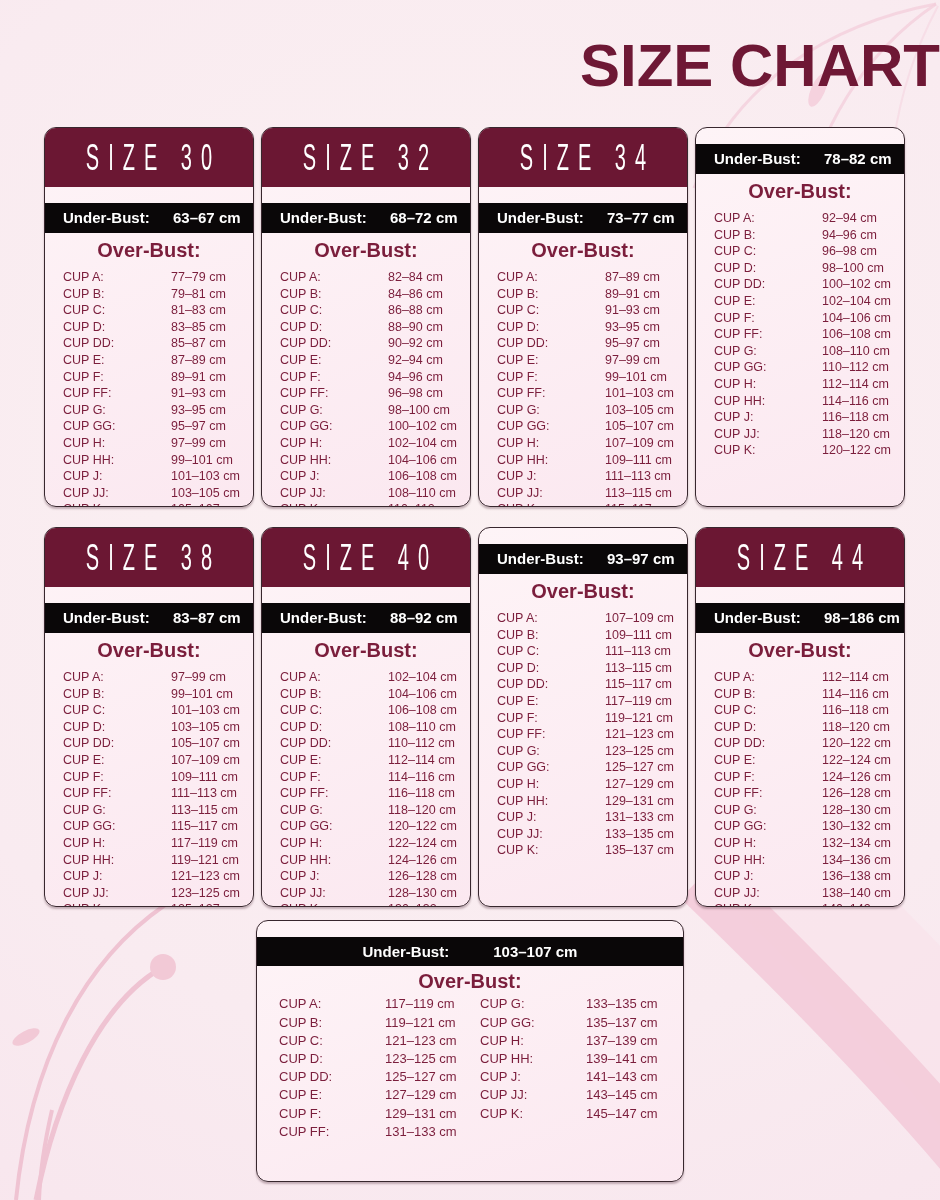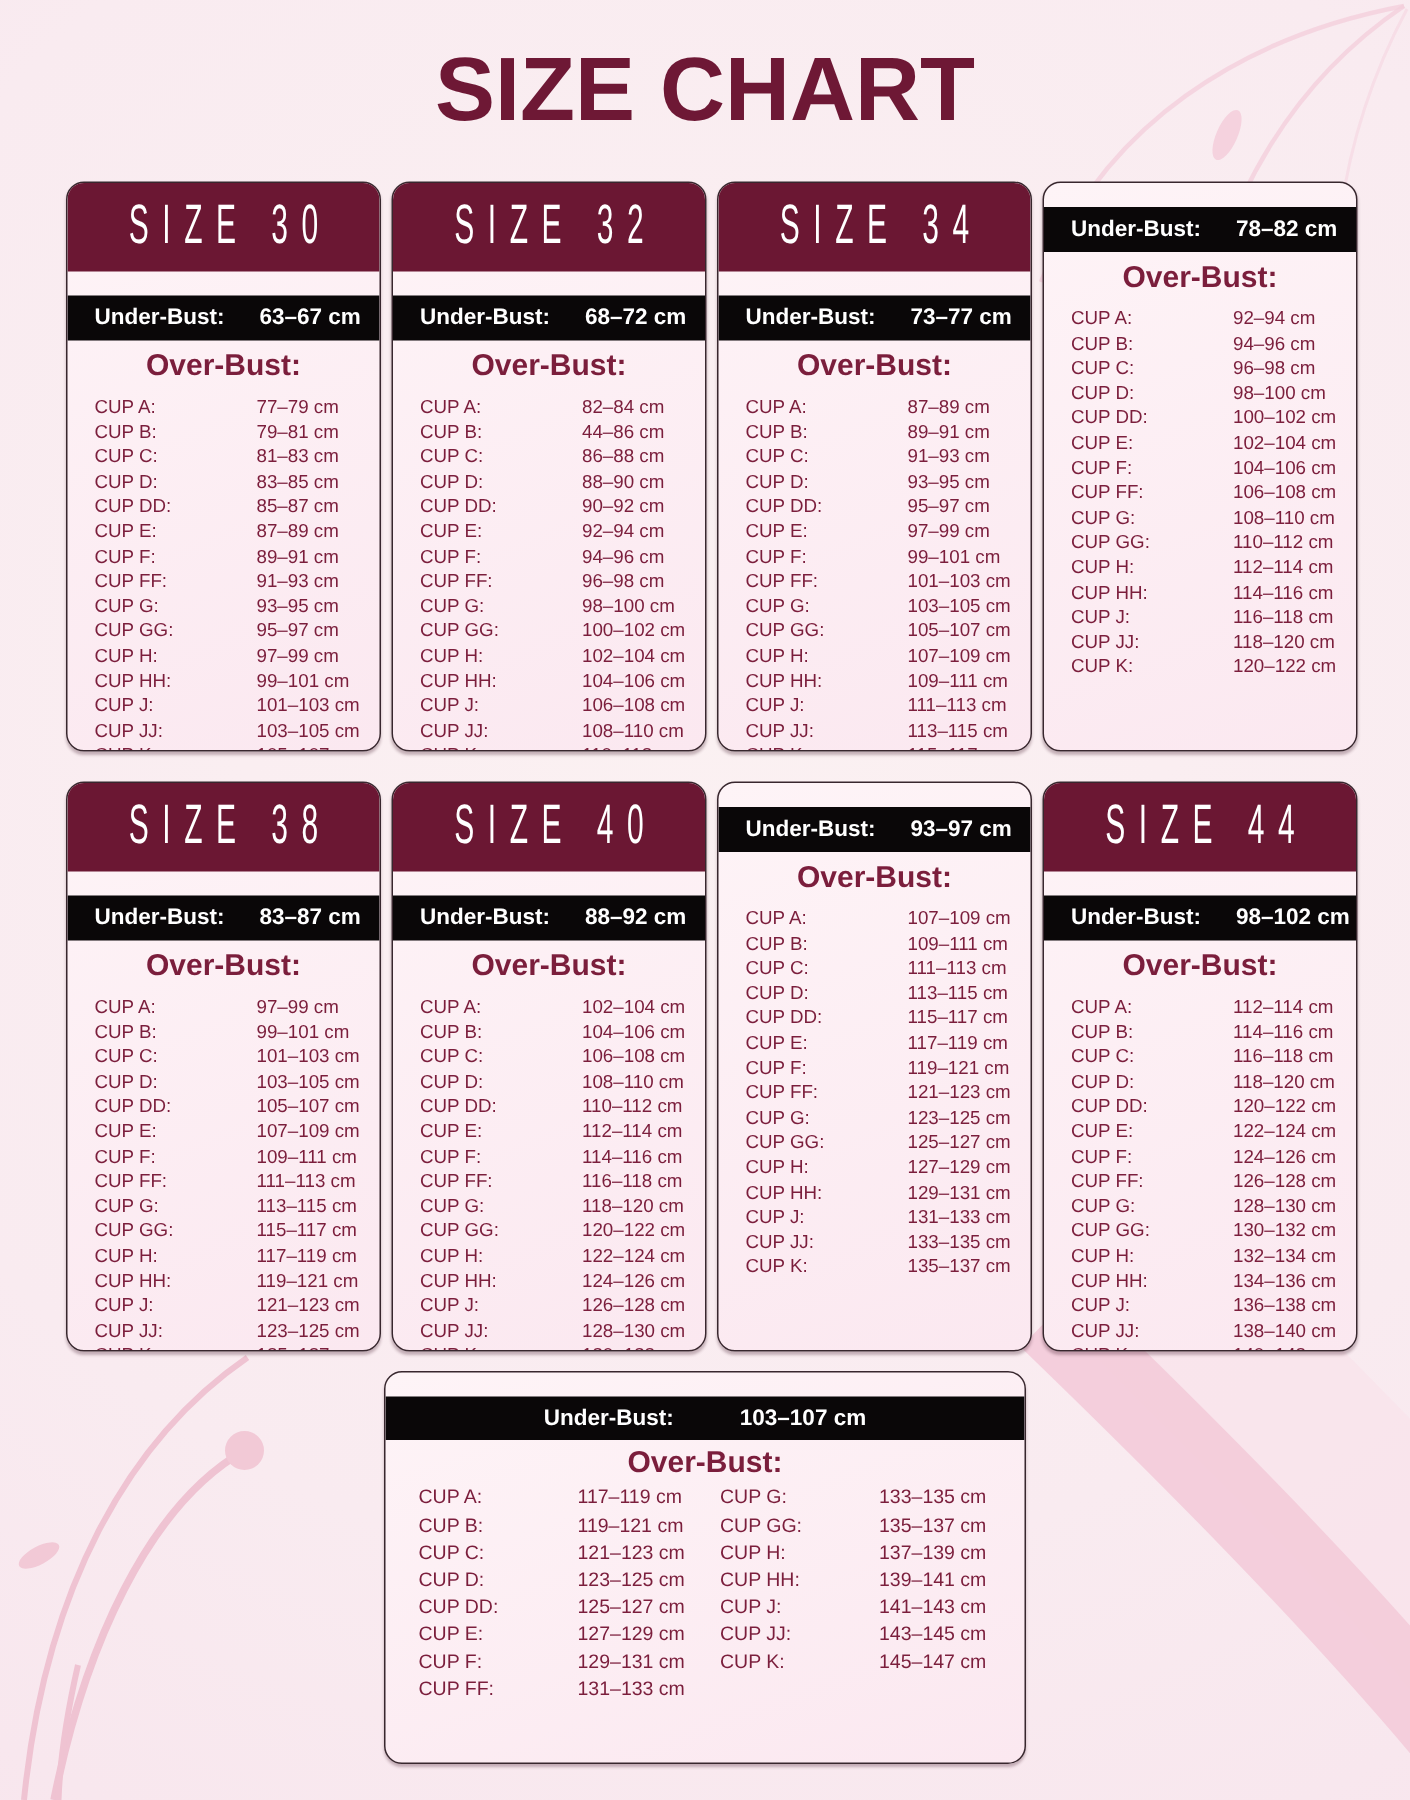--- a/index.html
+++ b/index.html
@@ -4,21 +4,21 @@
 <style>
   html,body{margin:0;padding:0;}
   body{
     width:940px;height:1200px;overflow:hidden;position:relative;
     font-family:"Liberation Sans",sans-serif;
     background:radial-gradient(120% 90% at 50% 38%, #fbf1f2 0%, #f9ebf0 55%, #f7e3ec 100%);
   }
   .decor{position:absolute;top:0;left:0;z-index:0;}
   .content{position:relative;z-index:1;}
   h1.title{
-    margin:14px;padding-top:8px;text-align:center;
+    margin:0;padding-top:28px;text-align:right;
     font-size:60px;font-weight:700;letter-spacing:0px;line-height:1.28;
     color:#6E1835;
   }
   .row{display:flex;gap:7px;padding-left:44px;}
   .row3{padding-left:0;justify-content:center;}
   .row1{margin-top:22px;}
   .row2{margin-top:20px;}
   .row3{margin-top:13px;}
   .card{
     width:210px;height:380px;box-sizing:border-box;
@@ -173,21 +173,21 @@
     </div>
     <div class="card-body">
       <div class="overbust">Over-Bust:</div>
       <div class="cups">
             <div class="cup-row">
     <span class="cup-label">CUP A:</span>
     <span class="cup-value">82–84 cm</span>
   </div>
             <div class="cup-row">
     <span class="cup-label">CUP B:</span>
-    <span class="cup-value">44–86 cm</span>
+    <span class="cup-value">84–86 cm</span>
   </div>
             <div class="cup-row">
     <span class="cup-label">CUP C:</span>
     <span class="cup-value">86–88 cm</span>
   </div>
             <div class="cup-row">
     <span class="cup-label">CUP D:</span>
     <span class="cup-value">88–90 cm</span>
   </div>
             <div class="cup-row">
@@ -602,21 +602,21 @@
   </div>
           </div>
     </div>
   </section>
       <section class="card">
     <header class="card-header">
       <span class="size-name">SIZE 44</span>
     </header>
     <div class="underbust-bar">
       <span class="ub-label">Under-Bust:</span>
-      <span class="ub-value">98–102 cm</span>
+      <span class="ub-value">98–186 cm</span>
     </div>
     <div class="card-body">
       <div class="overbust">Over-Bust:</div>
       <div class="cups">
             <div class="cup-row">
     <span class="cup-label">CUP A:</span>
     <span class="cup-value">112–114 cm</span>
   </div>
             <div class="cup-row">
     <span class="cup-label">CUP B:</span>

